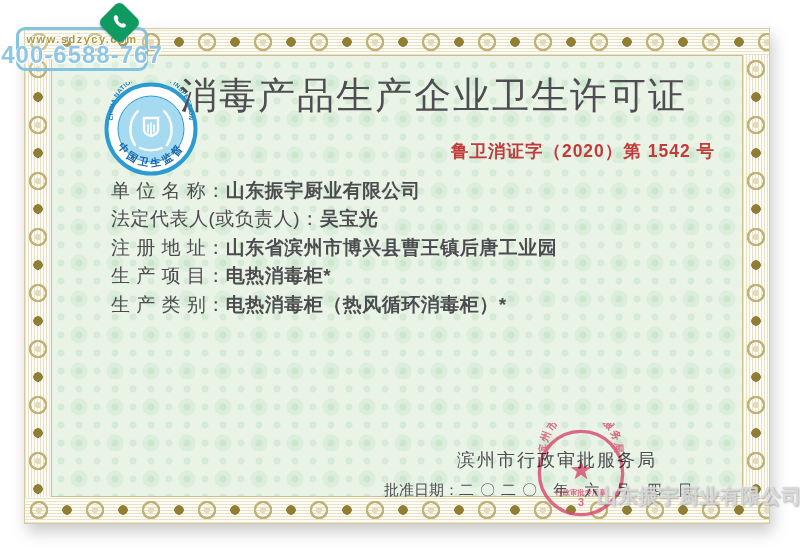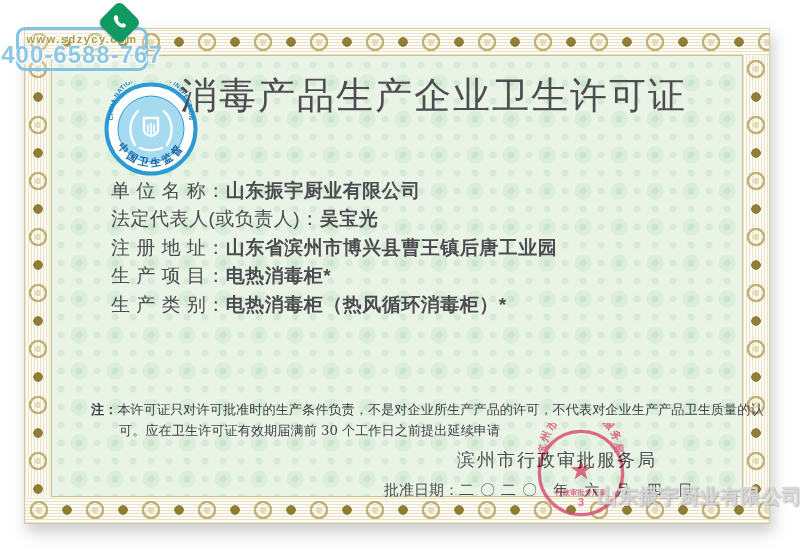--- a/index.html
+++ b/index.html
@@ -141,40 +141,40 @@
       <g stroke="#ffffff" stroke-width="2.4" fill="none" stroke-linecap="round">
         <path d="M31,63 C24,52 25,38 34,29"></path>
         <path d="M63,63 C70,52 69,38 60,29"></path>
         <path d="M36,66 C43,69 51,69 58,66"></path>
         <path d="M40,36 h14 v12 q0,4 -7,6 q-7,-2 -7,-6 Z"></path>
         <path d="M44,50 v-7 M47,52 v-11 M50,50 v-7" stroke-width="1.6"></path>
       </g>
     </svg>
 
     <div class="cert-title">消毒产品生产企业卫生许可证</div>
+    <div class="cert-no">鲁卫消证字（2020）第 1542 号</div>
 
     <div class="fields">
       <div class="field-row">
         <span class="field-label">单 位 名 称：</span><span class="field-value">山东振宇厨业有限公司</span>
       </div>
       <div class="field-row">
         <span class="field-label">法定代表人(或负责人)：</span><span class="field-value">吴宝光</span>
       </div>
       <div class="field-row">
         <span class="field-label">注 册 地 址：</span><span class="field-value">山东省滨州市博兴县曹王镇后唐工业园</span>
       </div>
       <div class="field-row">
         <span class="field-label">生 产 项 目：</span><span class="field-value">电热消毒柜*</span>
       </div>
       <div class="field-row">
         <span class="field-label">生 产 类 别：</span><span class="field-value">电热消毒柜（热风循环消毒柜）*</span>
       </div>
     </div>
 
-    <div class="note"><b>注：</b><span>本许可证只对许可批准时的生产条件负责，不是对企业所生产产品的许可，不代表对企业生产产品卫生质量的认可。应在卫生许可证有效期届满前 30 个工作日之前提出延续申请</span></div>
 
     <div class="authority">滨州市行政审批服务局</div>
 
     <div class="approval-date">
       <span>批准日期：</span><span class="date-val">二〇二〇 年 六 月 四 日</span>
     </div>
 
     <svg class="seal" viewBox="0 0 120 120">
       <circle cx="60" cy="60" r="50" fill="none" stroke="#d84a6f" stroke-width="4"></circle>
       <path id="sealRing" d="M 21.5,46 A 41,41 0 1 1 98.5,46" fill="none"></path>

